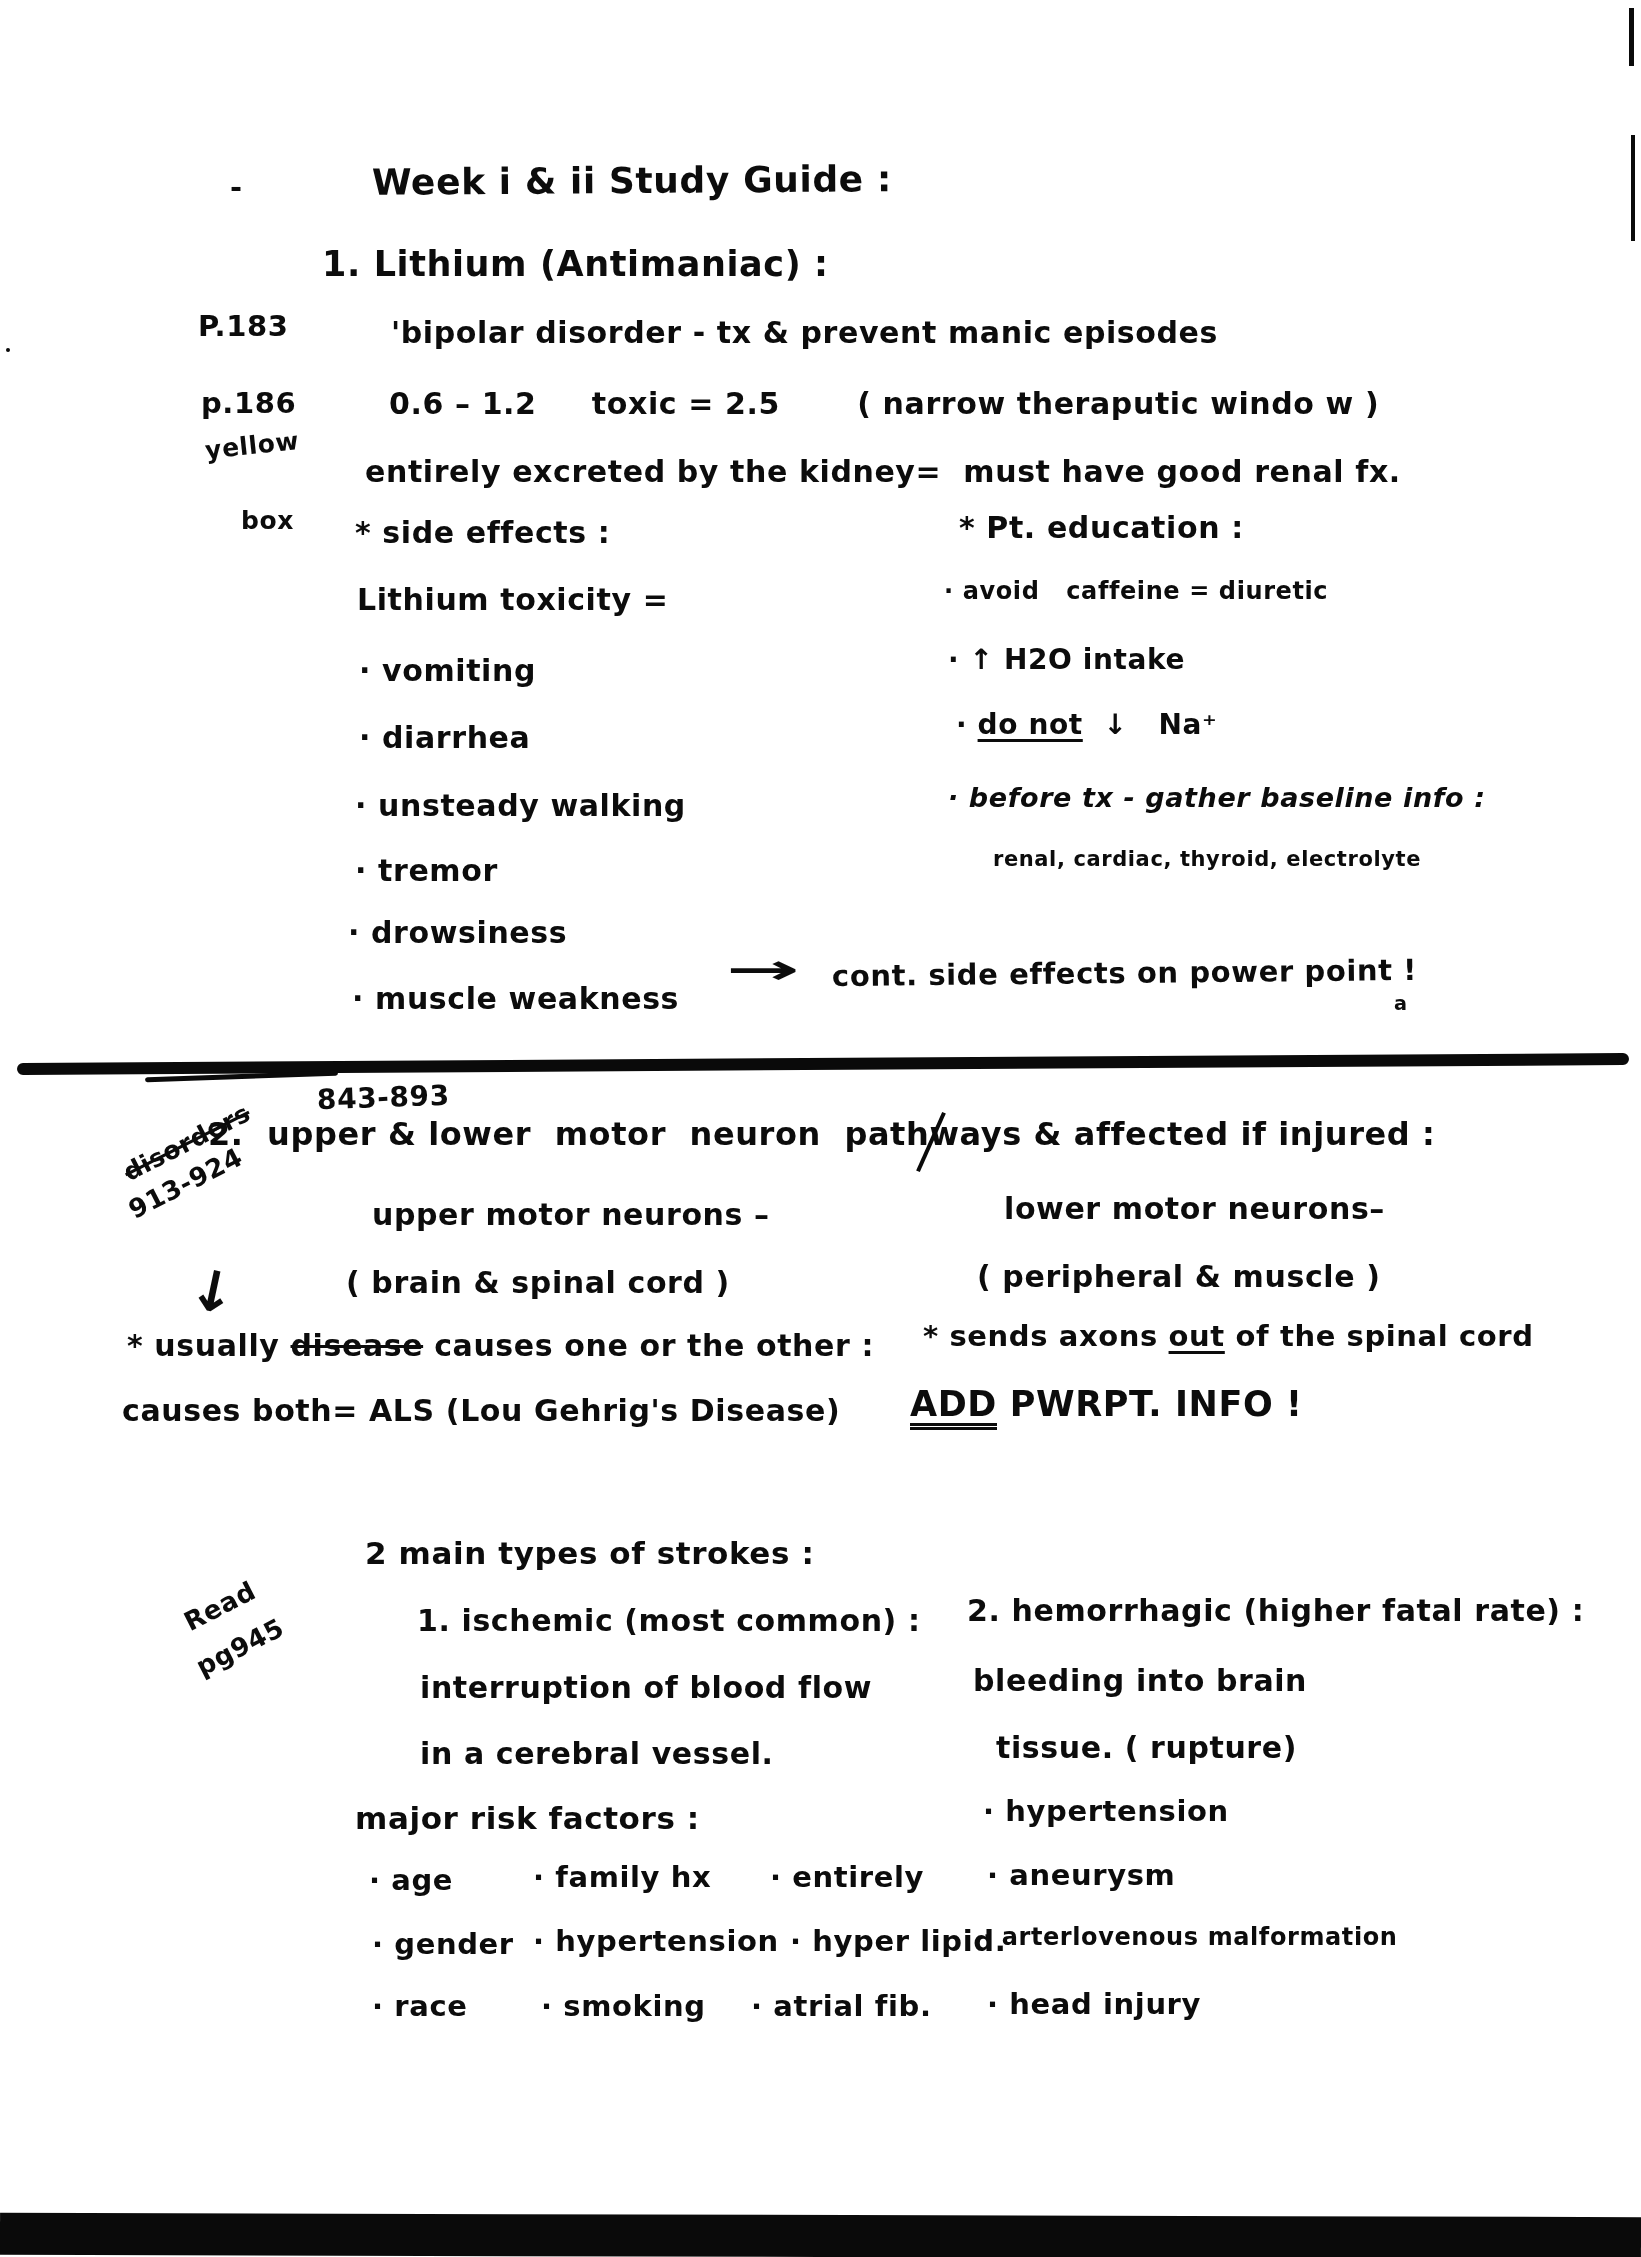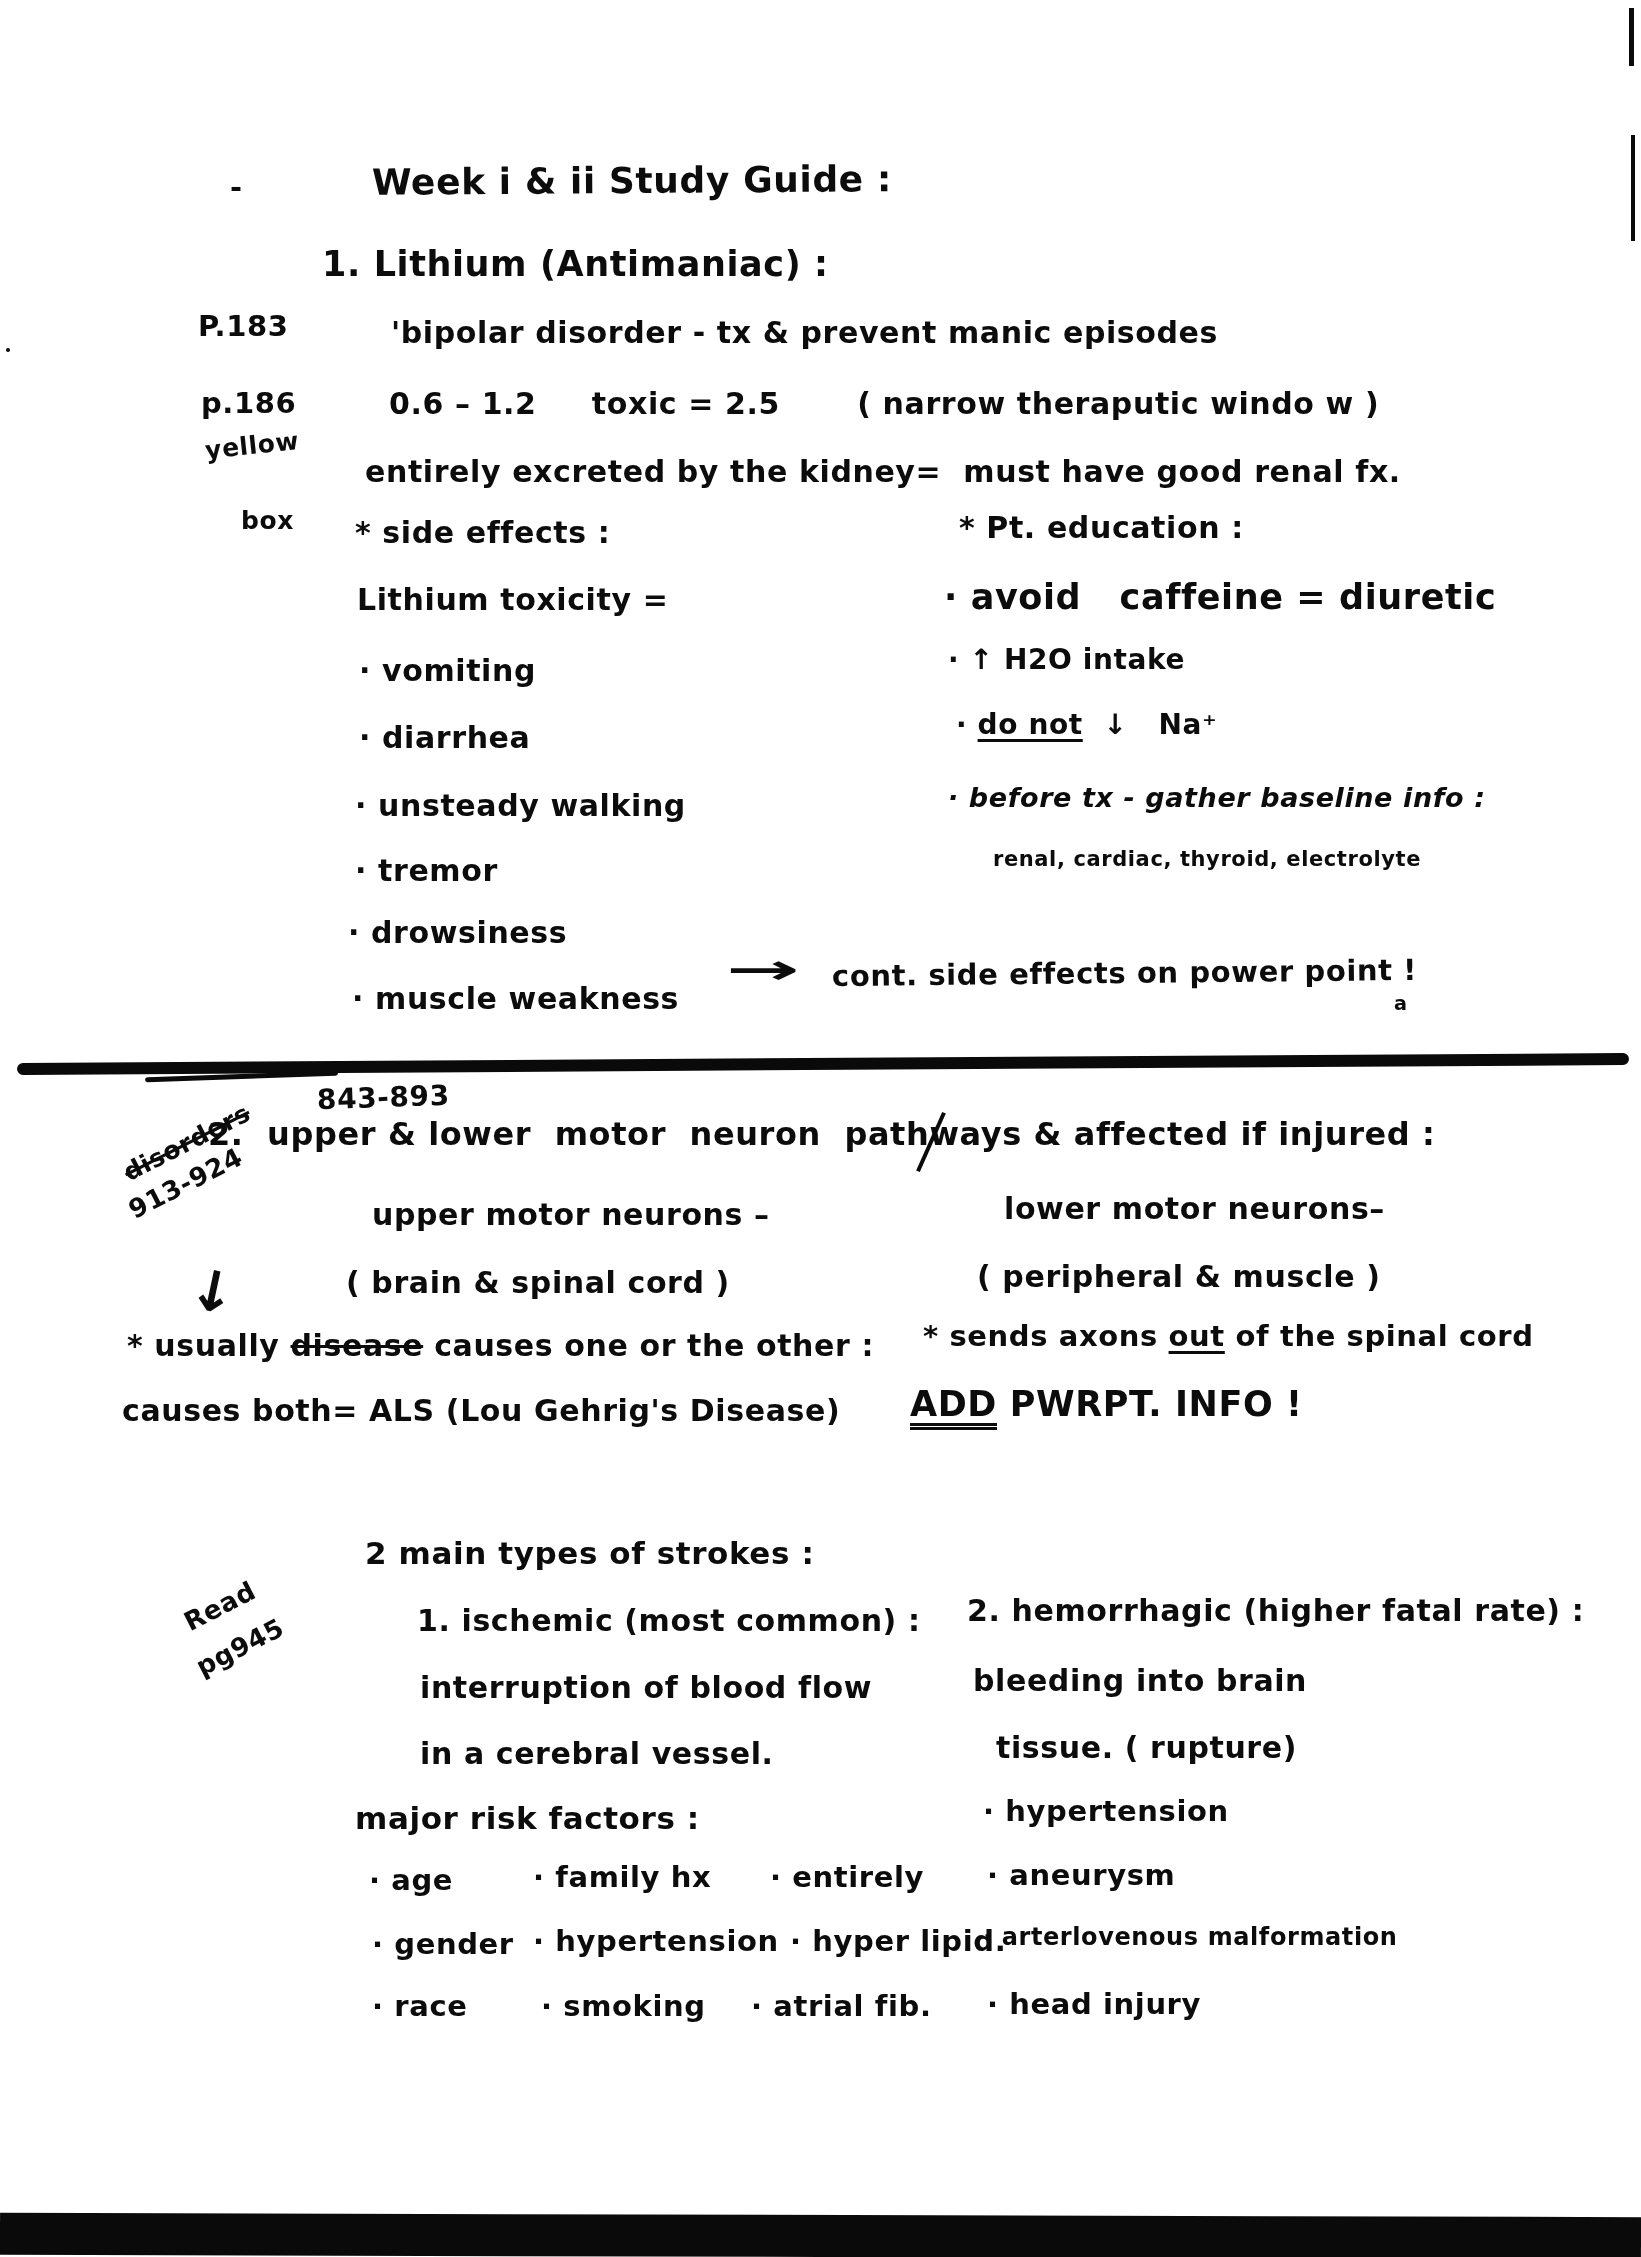--- a/index.html
+++ b/index.html
@@ -45,21 +45,21 @@
   <span class="t" style="left:357px;top:584px;font-size:30px;">Lithium toxicity =</span>
 
   <span class="t" style="left:359px;top:655px;font-size:30px;">· vomiting</span>
   <span class="t" style="left:359px;top:722px;font-size:30px;">· diarrhea</span>
   <span class="t" style="left:355px;top:790px;font-size:30px;">· unsteady walking</span>
   <span class="t" style="left:355px;top:855px;font-size:30px;">· tremor</span>
   <span class="t" style="left:348px;top:917px;font-size:30px;">· drowsiness</span>
   <span class="t" style="left:352px;top:983px;font-size:30px;">· muscle weakness</span>
 
   <span class="t" style="left:959px;top:512px;font-size:30px;">* Pt. education :</span>
-  <span class="t" style="left:944px;top:579px;font-size:35px;text-align:center;">· avoid   caffeine = diuretic</span>
+  <span class="t" style="left:944px;top:579px;font-size:24px;text-align:center;">· avoid   caffeine = diuretic</span>
   <span class="t" style="left:948px;top:645px;font-size:28px;">· ↑ H2O intake</span>
   <span class="t" style="left:956px;top:710px;font-size:28px;"><span>· </span><span class="ul">do not</span><span>  ↓   Na⁺</span></span>
   <span class="t" style="left:948px;top:784px;font-size:27px;font-style:italic;">· before tx - gather baseline info :</span>
   <span class="t" style="left:993px;top:848px;font-size:21px;">renal, cardiac, thyroid, electrolyte</span>
 
   <span class="t" style="left:726px;top:948px;font-size:42px;transform:scaleX(2.1);transform-origin:left center;">→</span>
   <span class="t" style="left:832px;top:958px;font-size:29px;transform:rotate(-.6deg);">cont. side effects on power point !</span>
   <span class="t" style="left:1394px;top:994px;font-size:19.3px;">a</span>
 
   <div class="bar" style="left:17.4px;top:1058px;width:1612px;height:11.6px;border-radius:6.8px;transform:rotate(-.35deg);"></div>

